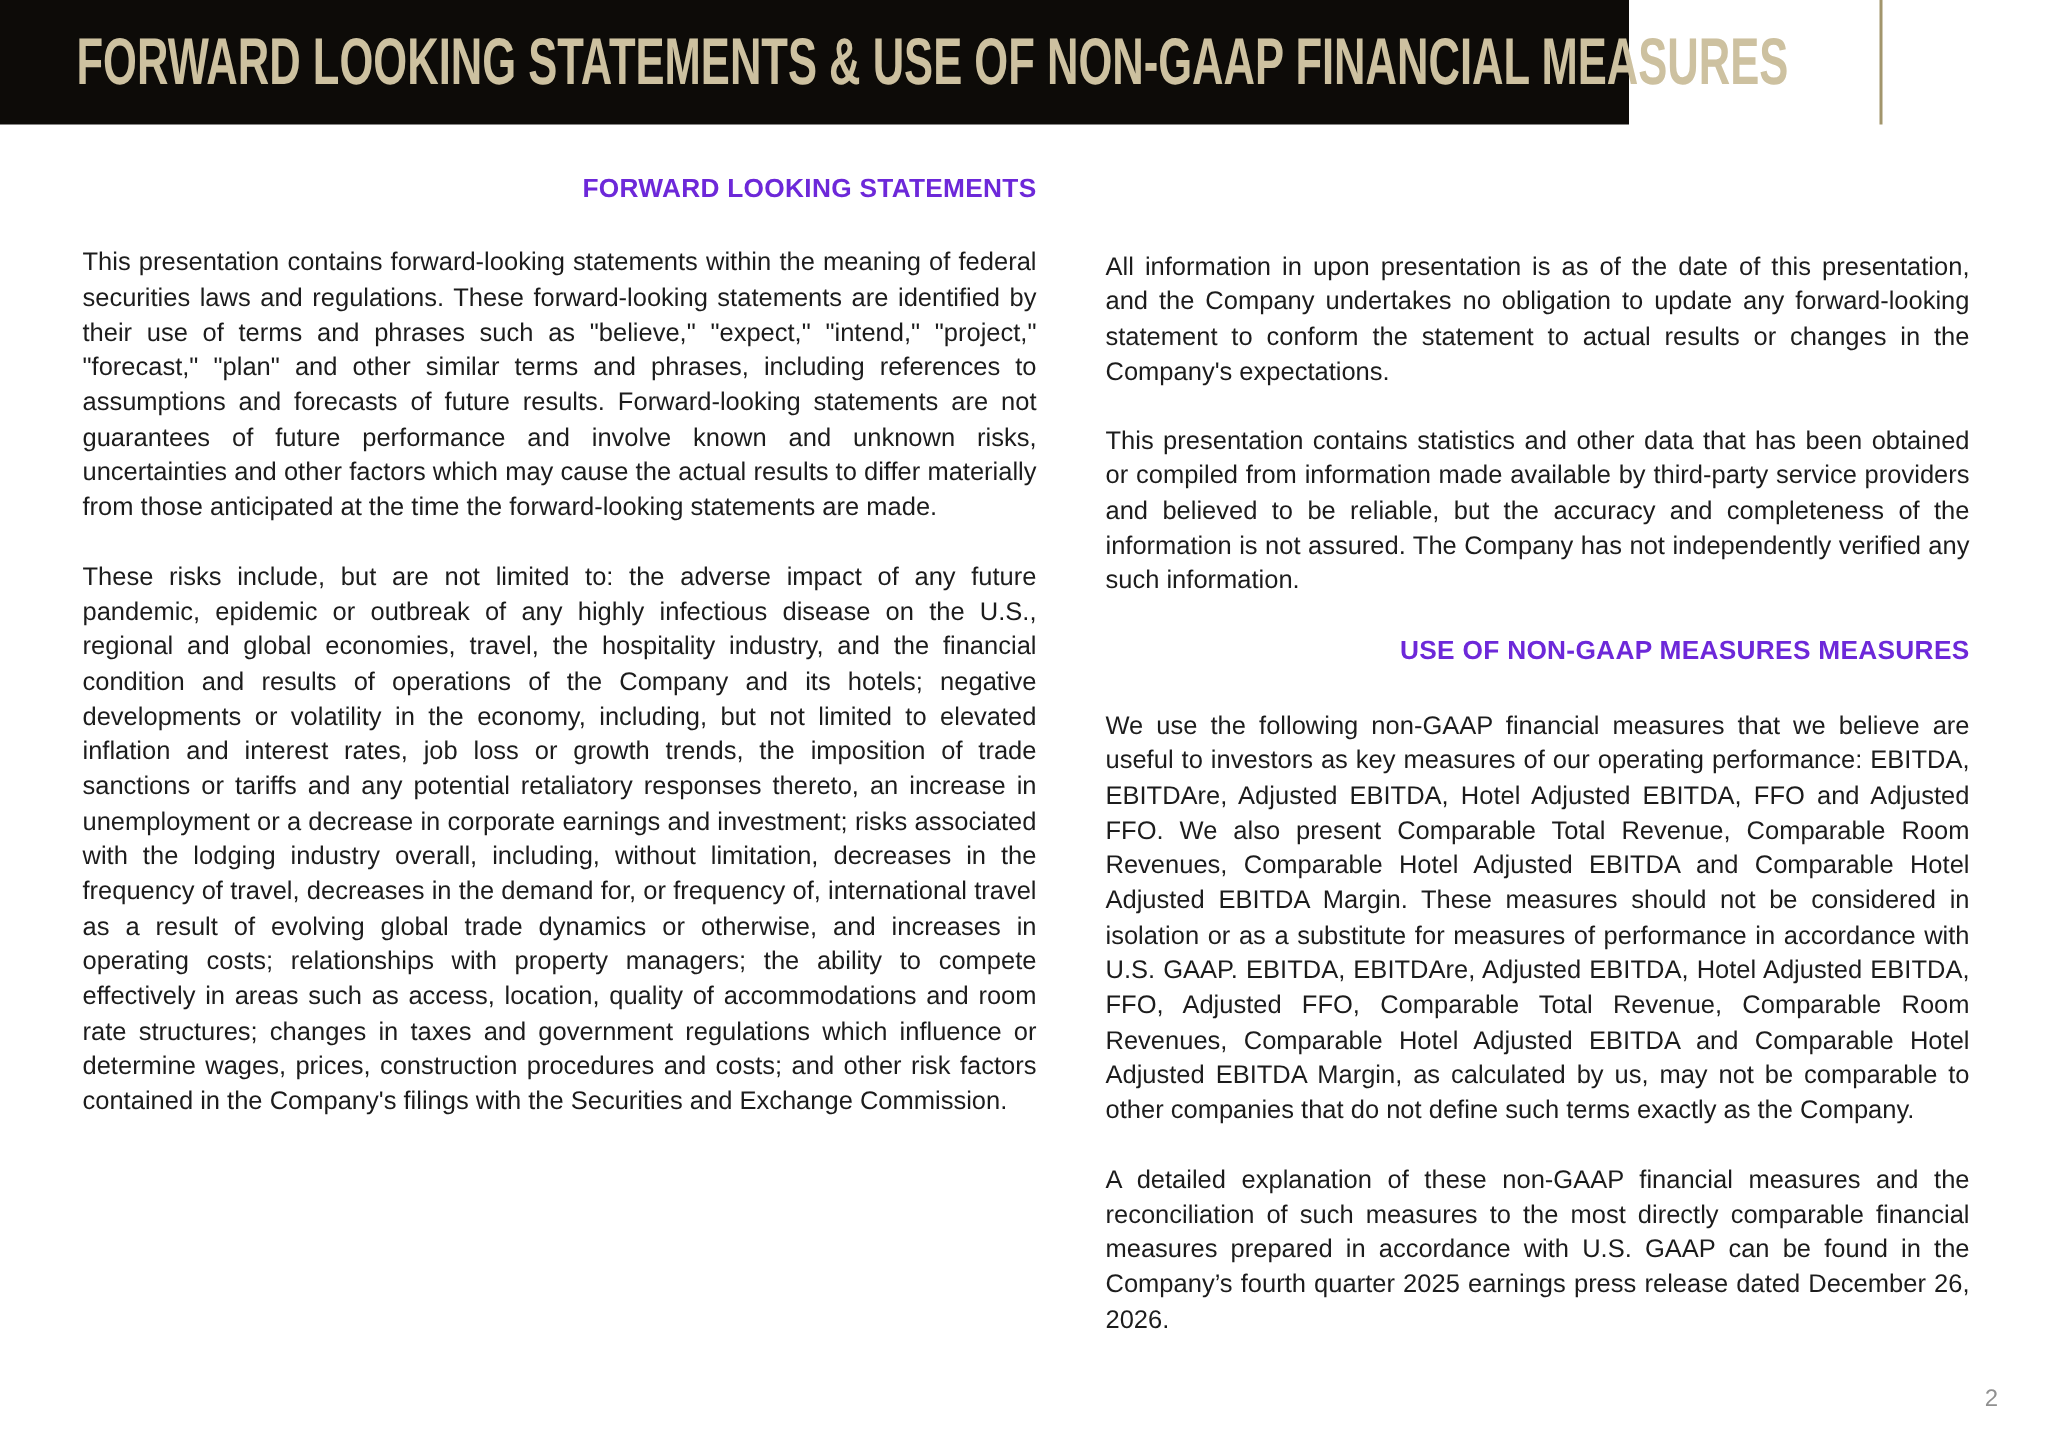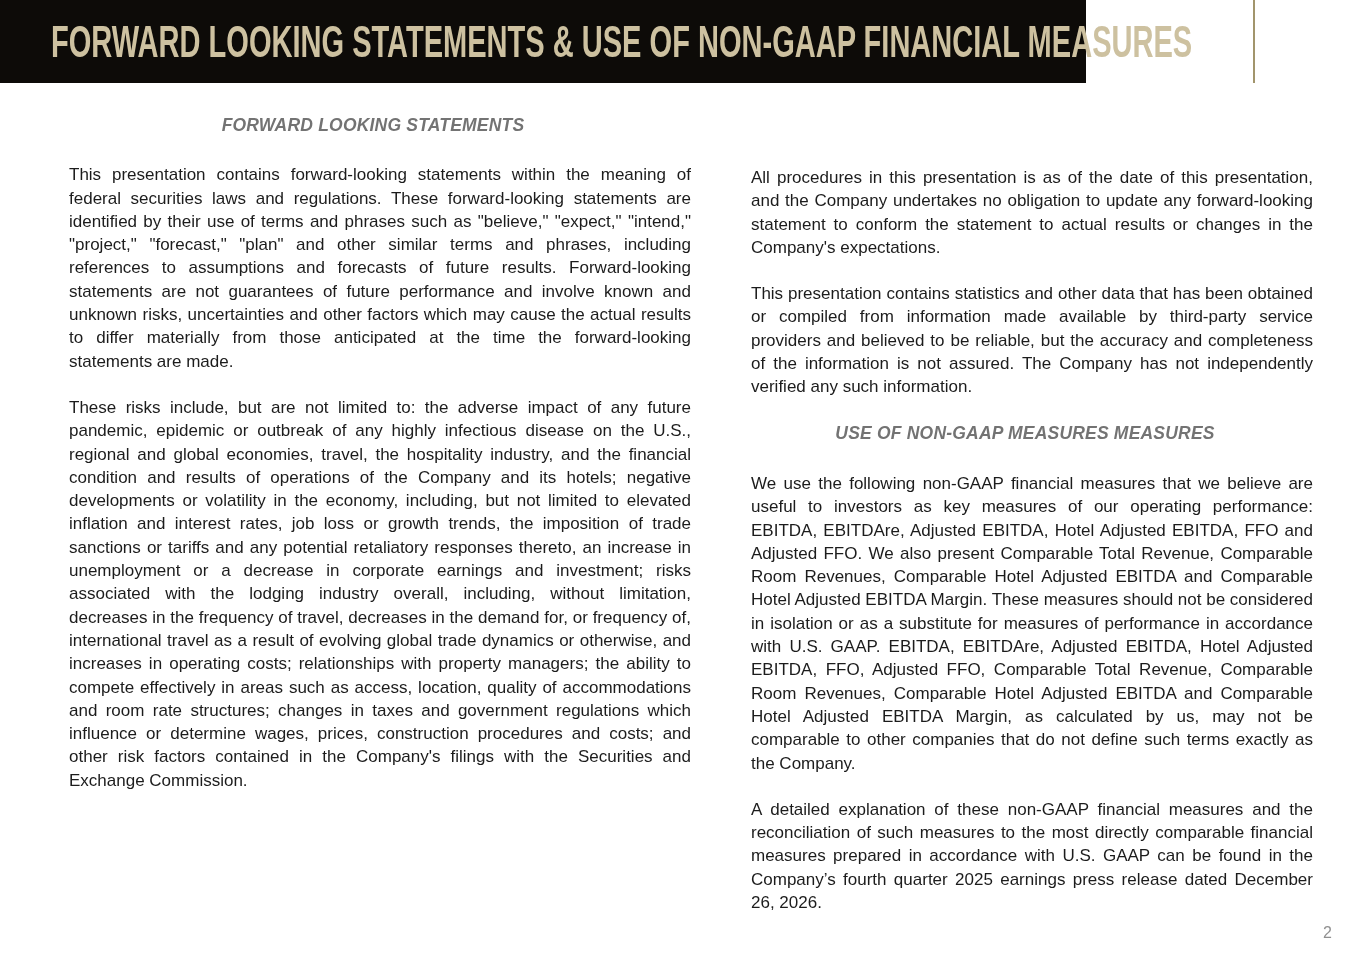--- a/index.html
+++ b/index.html
@@ -11,24 +11,24 @@
            transform:translateY(-50%) scaleX(0.66); transform-origin:left center;
            white-space:nowrap; font-size:44px; font-weight:700; color:#cdc1a0; }
   .header-divider { position:absolute; left:1253px; top:0; width:2px; height:83px; background:#a2956c; }
   .logo { position:absolute; left:1284px; top:11px; width:46px; height:60px; }
 
   .col { position:absolute; top:114px; font-size:17px; line-height:23.3px; color:#1c1c1c;
          text-align:justify; }
   .col-left  { left:55px;  width:636px; }
   .col-right { left:737px; width:576px; padding-top:52px; }
 
-  .section-heading { font-size:17.5px; font-weight:700; color:#737373; margin:0 0 26px 0;
-                     text-align:center; letter-spacing:0.2px;font-style:italic; }
+  .section-heading { font-size:17.5px; font-weight:700; color:#6d28d9; margin:0 0 26px 0;
+                     text-align:right; letter-spacing:0.2px; }
   .col-right .section-heading { margin:20px 0 27px 0; }
-  .body-para { margin:0 0 23px 14px; }
+  .body-para { margin:0 0 23px 0; }
 
   .page-number { position:absolute; top:924px; right:33px; font-size:16px; color:#909090; }
 </style>
 </head>
 <body>
 
 <div class="slide">
 
   <header class="header">
     <h1 class="title">FORWARD LOOKING STATEMENTS &amp; USE OF NON-GAAP FINANCIAL MEASURES</h1>
@@ -42,21 +42,21 @@
   </header>
 
   <main>
     <section class="col col-left">
       <h2 class="section-heading">FORWARD LOOKING STATEMENTS</h2>
       <p class="body-para">This presentation contains forward-looking statements within the meaning of federal securities laws and regulations. These forward-looking statements are identified by their use of terms and phrases such as "believe," "expect," "intend," "project," "forecast," "plan" and other similar terms and phrases, including references to assumptions and forecasts of future results. Forward-looking statements are not guarantees of future performance and involve known and unknown risks, uncertainties and other factors which may cause the actual results to differ materially from those anticipated at the time the forward-looking statements are made.</p>
       <p class="body-para">These risks include, but are not limited to: the adverse impact of any future pandemic, epidemic or outbreak of any highly infectious disease on the U.S., regional and global economies, travel, the hospitality industry, and the financial condition and results of operations of the Company and its hotels; negative developments or volatility in the economy, including, but not limited to elevated inflation and interest rates, job loss or growth trends, the imposition of trade sanctions or tariffs and any potential retaliatory responses thereto, an increase in unemployment or a decrease in corporate earnings and investment; risks associated with the lodging industry overall, including, without limitation, decreases in the frequency of travel, decreases in the demand for, or frequency of, international travel as a result of evolving global trade dynamics or otherwise, and increases in operating costs; relationships with property managers; the ability to compete effectively in areas such as access, location, quality of accommodations and room rate structures; changes in taxes and government regulations which influence or determine wages, prices, construction procedures and costs; and other risk factors contained in the Company's filings with the Securities and Exchange Commission.</p>
     </section>
 
     <section class="col col-right">
-      <p class="body-para">All procedures in this presentation is as of the date of this presentation, and the Company undertakes no obligation to update any forward-looking statement to conform the statement to actual results or changes in the Company's expectations.</p>
+      <p class="body-para">All information in upon presentation is as of the date of this presentation, and the Company undertakes no obligation to update any forward-looking statement to conform the statement to actual results or changes in the Company's expectations.</p>
       <p class="body-para">This presentation contains statistics and other data that has been obtained or compiled from information made available by third-party service providers and believed to be reliable, but the accuracy and completeness of the information is not assured. The Company has not independently verified any such information.</p>
       <h2 class="section-heading">USE OF NON-GAAP MEASURES MEASURES</h2>
       <p class="body-para">We use the following non-GAAP financial measures that we believe are useful to investors as key measures of our operating performance: EBITDA, EBITDAre, Adjusted EBITDA, Hotel Adjusted EBITDA, FFO and Adjusted FFO. We also present Comparable Total Revenue, Comparable Room Revenues, Comparable Hotel Adjusted EBITDA and Comparable Hotel Adjusted EBITDA Margin. These measures should not be considered in isolation or as a substitute for measures of performance in accordance with U.S. GAAP. EBITDA, EBITDAre, Adjusted EBITDA, Hotel Adjusted EBITDA, FFO, Adjusted FFO, Comparable Total Revenue, Comparable Room Revenues, Comparable Hotel Adjusted EBITDA and Comparable Hotel Adjusted EBITDA Margin, as calculated by us, may not be comparable to other companies that do not define such terms exactly as the Company.</p>
       <p class="body-para">A detailed explanation of these non-GAAP financial measures and the reconciliation of such measures to the most directly comparable financial measures prepared in accordance with U.S. GAAP can be found in the Company’s fourth quarter 2025 earnings press release dated December 26, 2026.</p>
     </section>
   </main>
 
   <div class="page-number">2</div>
 
 </div>

